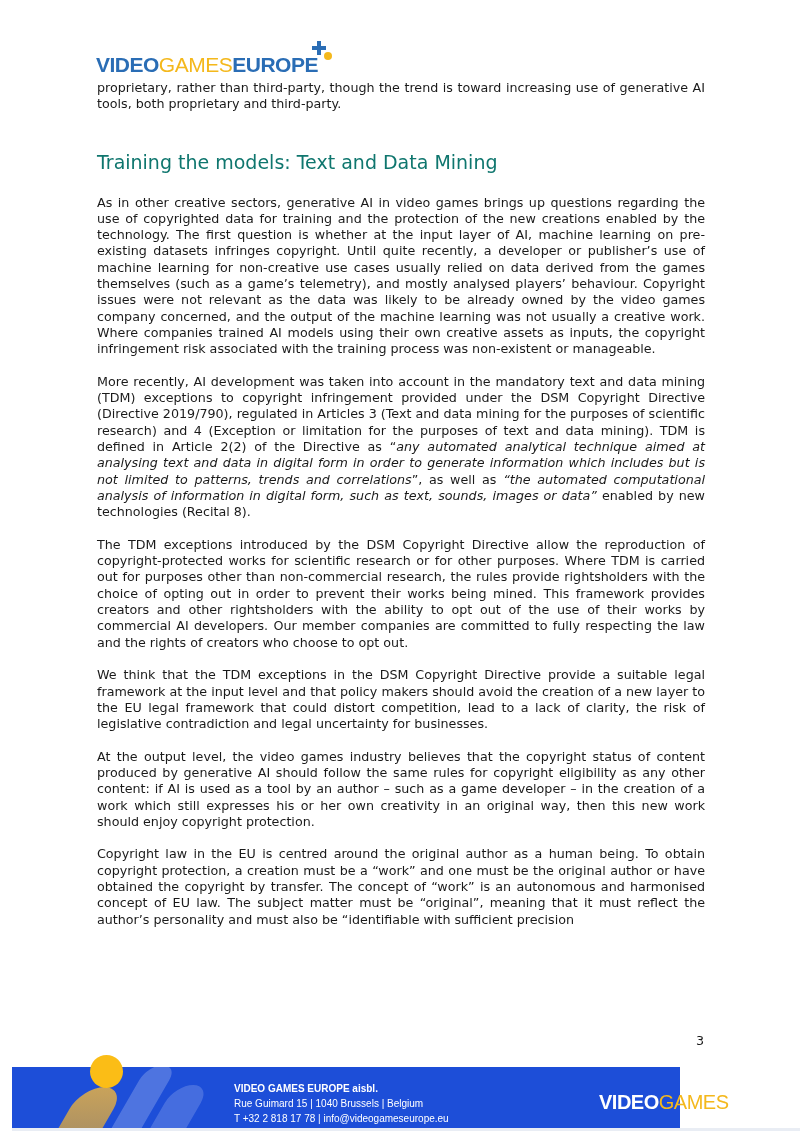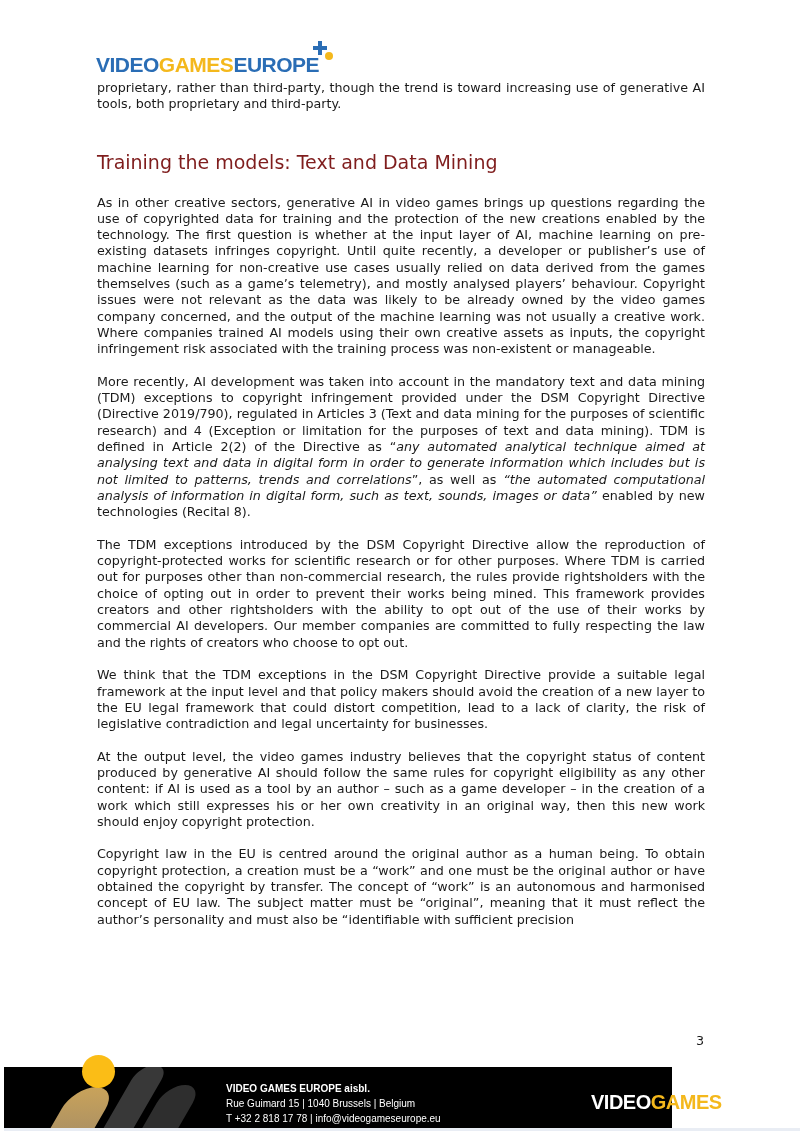--- a/index.html
+++ b/index.html
@@ -8,47 +8,47 @@
     background: #ffffff;
     font-family: "DejaVu Sans", sans-serif;
     color: #1a1a1a;
   }
   .logo-top {
     position: absolute; left: 96px; top: 54px;
     font-family: "Liberation Sans", sans-serif;
     font-size: 21px; letter-spacing: -0.5px; line-height: 1;
   }
   .logo .v { color: #2a6db5; font-weight: bold; margin-top: 20px; }
-  .logo .g { color: #f4b81c; font-weight: bold; margin-top: 48px; }
+  .logo .g { color: #f4b81c; font-weight: normal; margin-top: 48px; }
   .logo .e { color: #2a6db5; font-weight: bold; }
   .logo-plus { position: absolute; }
   .logo-top .logo-plus { right: -14px; top: -14px; width: 20px; height: 24px; }
   .plus-h { position: absolute; left: 0; top: 6px; width: 14px; height: 4px; background: #2a6db5; }
   .plus-v { position: absolute; left: 5px; top: 1px; width: 4px; height: 14px; background: #2a6db5; }
   .plus-dot { position: absolute; left: 12px; top: 12px; width: 8px; height: 8px; border-radius: 50%; background: #f4b81c; }
 
   .content {
     position: absolute; left: 97px; top: 80px; width: 608px;
     font-size: 12.7px; line-height: 16.3px;
     text-align: justify;
   }
   .content p { margin: 0 0 16.3px 0; }
   h2 {
     font-family: "DejaVu Sans", sans-serif;
-    font-weight: normal; color: #7f1d1d;
+    font-weight: normal; color: #0f766e;
     font-size: 19px; margin: 38px 0 22px 0; line-height: 22px;
     text-align: left;
   }
   .page-num {
     position: absolute; right: 96px; top: 1033px; font-size: 12.7px;
   }
 
   .footer {
-    position: absolute; left: 4px; top: 1067px; width: 668px; height: 64px;
-    background: #000000; overflow: visible;
+    position: absolute; left: 12px; top: 1067px; width: 668px; height: 64px;
+    background: #1d4ed8; overflow: visible;
   }
   .footer-bottom { position: absolute; left: 0; bottom: 0; width: 800px; height: 3px; background: #e9edf4; }
   .deco-dot { position: absolute; left: 78px; top: -12px; width: 33px; height: 33px; border-radius: 50%; background: #fbbd16; }
   .deco-bar1 { position: absolute; left: 50px; top: 20px; width: 44px; height: 70px; border-radius: 22px; background: linear-gradient(#c9a35a, #9d8768); transform: skewX(-30deg); }
   .deco-bar2 { position: absolute; left: 110px; top: -2px; width: 30px; height: 90px; border-radius: 16px; background: rgba(255,255,255,0.22); transform: skewX(-30deg); }
   .deco-bar3 { position: absolute; left: 140px; top: 18px; width: 36px; height: 80px; border-radius: 18px; background: rgba(255,255,255,0.18); transform: skewX(-30deg); }
   .footer-info {
     position: absolute; left: 222px; top: 14px; color: #ffffff;
     font-family: "Liberation Sans", sans-serif; font-size: 10px; line-height: 15px;
   }

